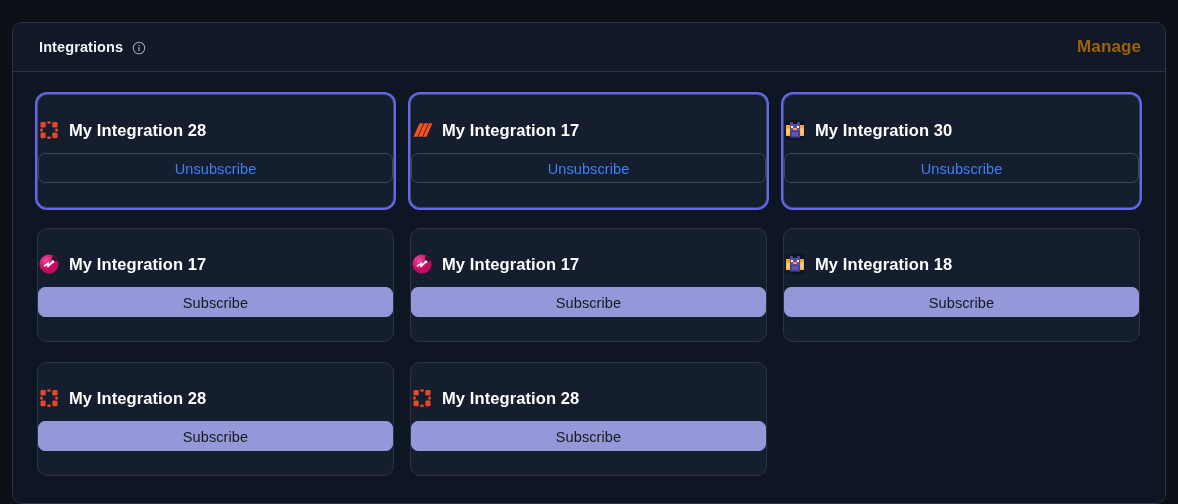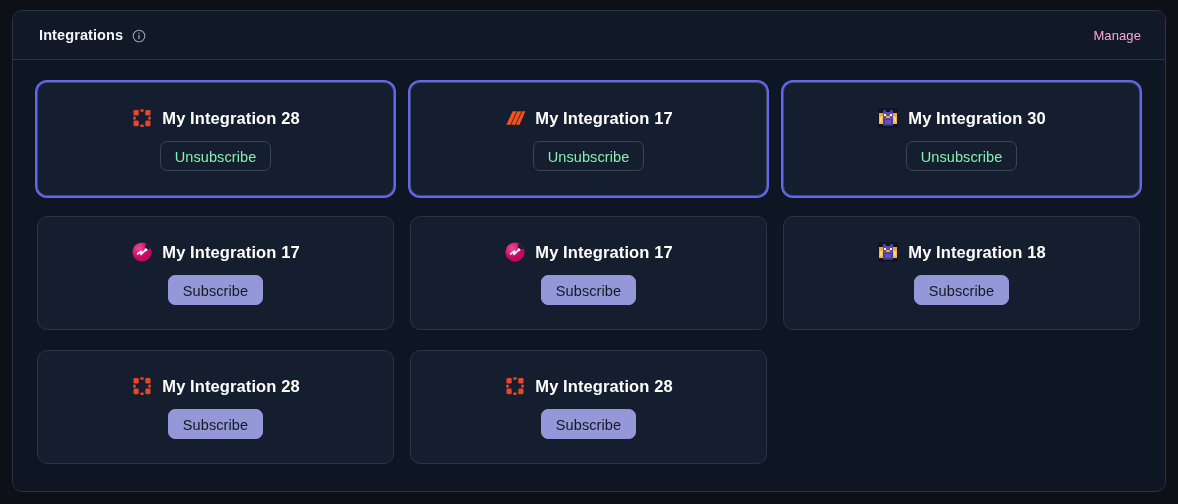--- a/index.html
+++ b/index.html
@@ -9,21 +9,21 @@
     width: 1178px;
     height: 504px;
     overflow: hidden;
     font-family: "Liberation Sans", sans-serif;
     -webkit-font-smoothing: antialiased;
   }
 
   .panel {
     position: absolute;
     left: 12px;
-    top: 10px;
+    top: 22px;
     width: 1154px;
     height: 482px;
     box-sizing: border-box;
     border: 1px solid #2b3443;
     border-radius: 10px;
     background: #0f1623;
     overflow: hidden;
   }
 
   .panel-header {
@@ -53,23 +53,23 @@
   .info-icon {
     width: 14px;
     height: 14px;
     display: inline-block;
     position: relative;
     top: 1px;
   }
   .info-icon svg { display: block; }
 
   .manage-link {
-    color: #f9a8d4;
-    font-size: 13px;
-    font-weight: normal;
+    color: #a16207;
+    font-size: 17px;
+    font-weight: bold;
     cursor: pointer;
     letter-spacing: 0.1px;
   }
 
   .panel-body {
     padding: 22px 24px 24px 24px;
     background: #0f1623;
     height: 432px;
     box-sizing: border-box;
   }
@@ -82,21 +82,20 @@
 
   .card {
     position: relative;
     height: 114px;
     box-sizing: border-box;
     border-radius: 10px;
     background: #151e2e;
     border: 1px solid #2b3443;
     display: flex;
     flex-direction: column;
-    align-items: center;
     justify-content: center;
     gap: 12px;
   }
 
   .card.focused {
     border-color: #3c4a63;
     box-shadow: 0 0 0 2px #6366f1;
   }
 
   .card-head {
@@ -130,21 +129,21 @@
     height: 30px;
     line-height: 30px;
     box-sizing: border-box;
     white-space: nowrap;
     letter-spacing: 0.1px;
   }
 
   .btn-unsubscribe {
     background: #151e2e;
     border: 1px solid #3a4556;
-    color: #86efac;
+    color: #3b82f6;
   }
 
   .btn-subscribe {
     background: #9497d8;
     border: 1px solid #9497d8;
     color: #16181f;
   }
 </style>
 </head>
 <body>

